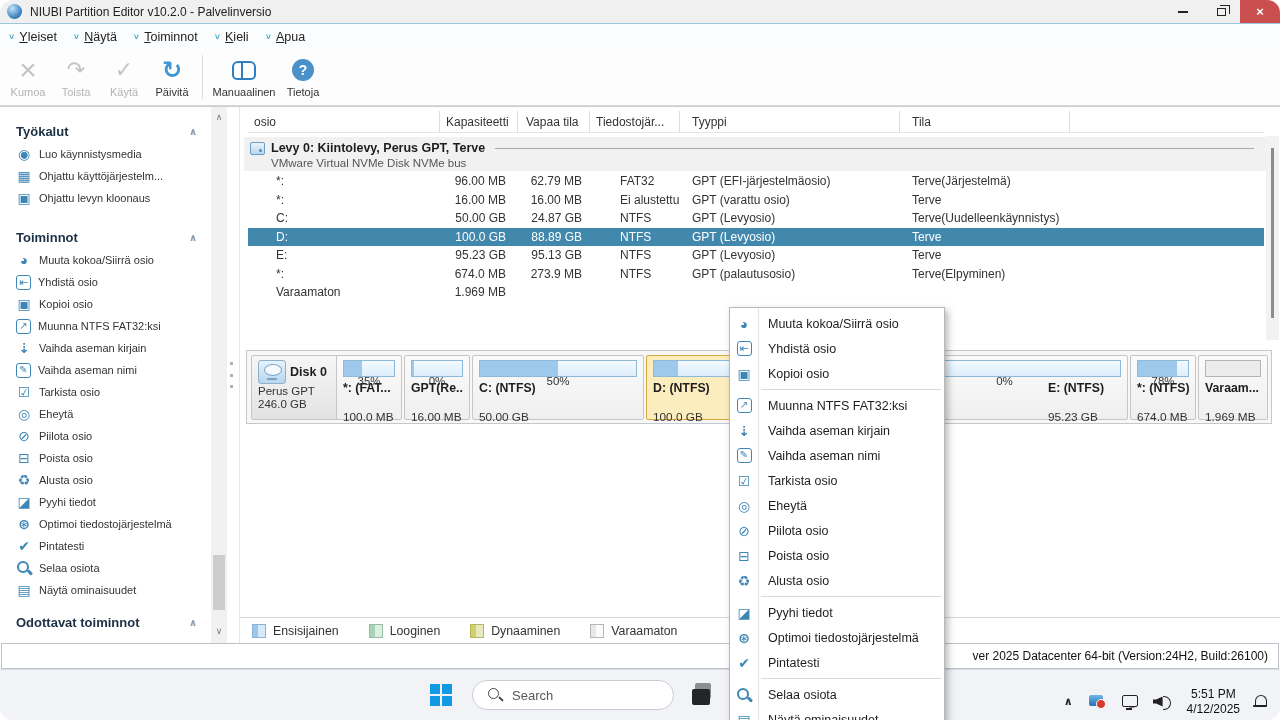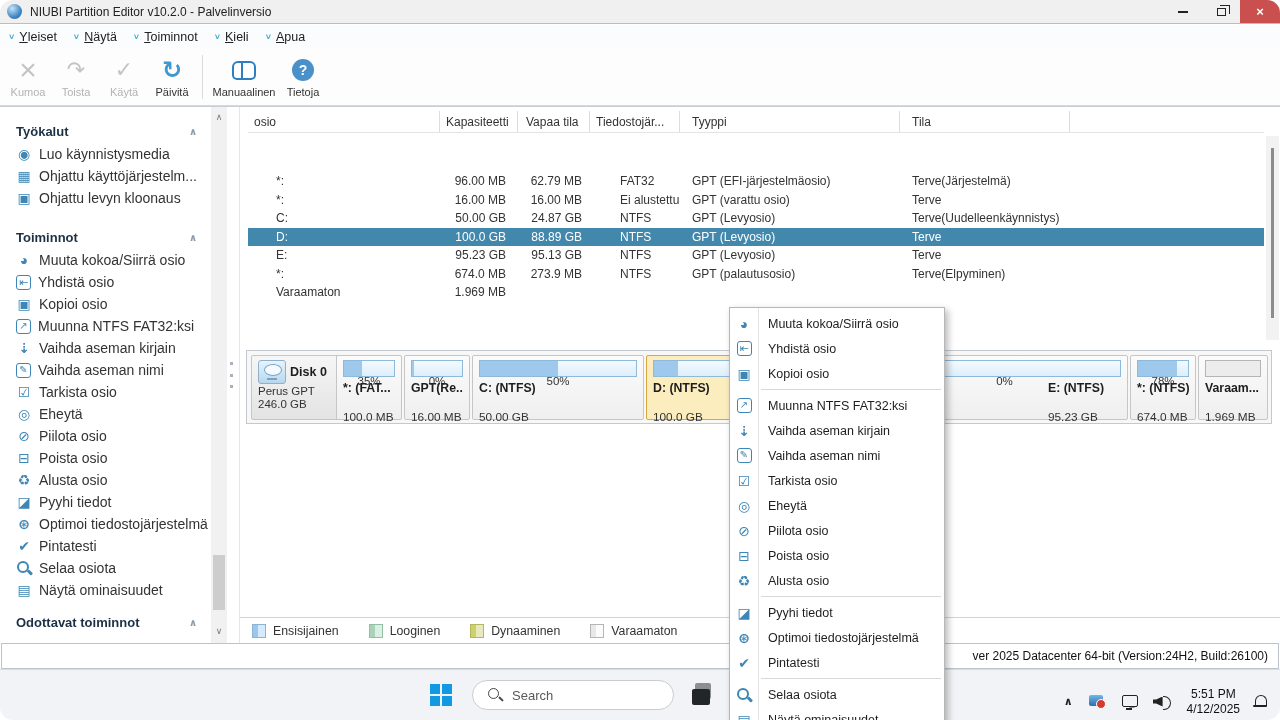--- a/index.html
+++ b/index.html
@@ -50,21 +50,21 @@
   .infoc { width:22px; height:22px; border-radius:50%; background:#4a90c9; color:#fff; font-weight:bold;
            font-size:14px; text-align:center; line-height:22px; }
   .infoc::before { content:"?"; }
 
   
   .sidebar { position:absolute; left:0; top:107px; width:211px; height:536px; background:#fff; padding-top:12px; }
   .side-header { height:24px; display:flex; align-items:center; padding:0 14px 0 16px; }
   .side-header .htxt { font-weight:bold; font-size:13px; color:#1c3045; flex:1; }
   .collapse::before { content:"∧"; color:#8a9aa8; font-size:10px; font-weight:bold; }
   .side-item { height:22px; display:flex; align-items:center; padding-left:16px; }
-  .side-item .itxt { margin-left:7px; font-size:14px; color:#333; white-space:nowrap; }
+  .side-item .itxt { margin-left:7px; font-size:11px; color:#333; white-space:nowrap; }
   .sgap { height:16px; }
   .sgap2 { height:9px; }
 
   .ic { width:16px; height:16px; color:#3e86b5; font-size:14px; line-height:16px; text-align:center; display:inline-block; flex:none; }
   .ic-media::before { content:"◉"; }
   .ic-os::before { content:"▦"; }
   .ic-clone::before { content:"▣"; }
   .ic-resize::before { content:"◕"; }
   .ic-merge { border:1.5px solid #3e86b5; border-radius:3px; width:15px; height:15px; line-height:12px; font-size:11px; }
   .ic-merge::before { content:"⇤"; }
@@ -395,20 +395,28 @@
   <div class="thead">
     <div class="th c-osio">osio</div>
     <div class="th c-cap">Kapasiteetti</div>
     <div class="th c-free">Vapaa tila</div>
     <div class="th c-fs">Tiedostojär...</div>
     <div class="th c-type">Tyyppi</div>
     <div class="th c-tila">Tila</div>
     <div class="th c-rest"></div>
   </div>
 
+  <div class="group-row">
+    <div class="group-line1">
+      <span class="hdd"></span>
+      <span class="gtitle">Levy 0: Kiintolevy, Perus GPT, Terve</span>
+      <span class="gline"></span>
+    </div>
+    <div class="gsub">VMware Virtual NVMe Disk NVMe bus</div>
+  </div>
 
   <div class="rows">
     <div class="trow">
       <span class="cell c-osio">*:</span>
         <span class="cell c-cap">96.00 MB</span>
         <span class="cell c-free">62.79 MB</span>
         <span class="cell c-fs">FAT32</span>
         <span class="cell c-type">GPT (EFI-järjestelmäosio)</span>
         <span class="cell c-tila">Terve(Järjestelmä)</span>
     </div>

